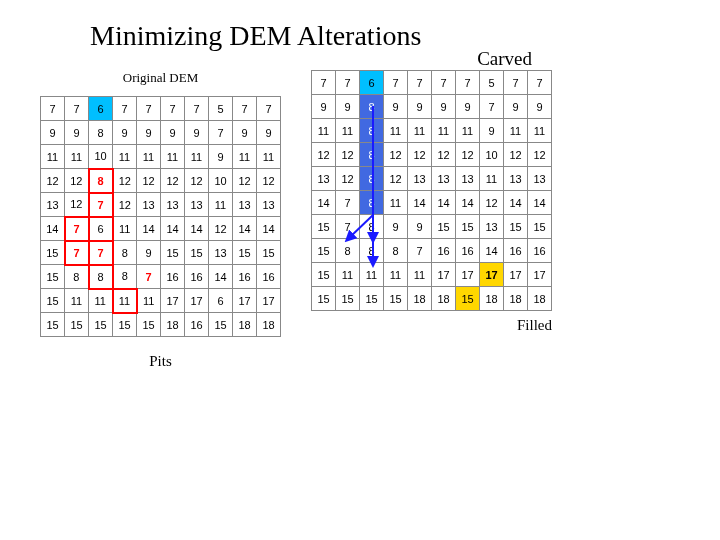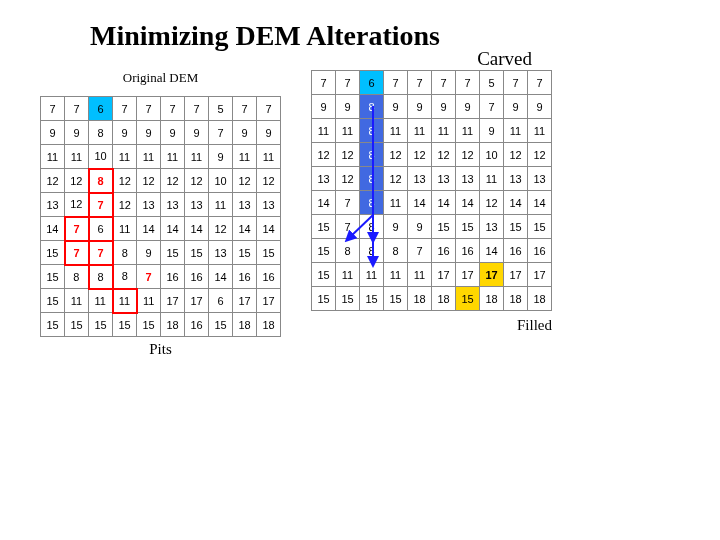--- a/index.html
+++ b/index.html
@@ -11,21 +11,21 @@
       overflow: hidden;
     }
     .page {
       width: 720px;
       height: 540px;
       padding: 20px 40px;
       position: relative;
     }
     .title {
       font-size: 28px;
-      font-weight: bold;
+      font-weight: normal;
       text-align: left;
       margin-bottom: 18px;
       margin-left: 50px;
     }
     .columns {
       display: flex;
       gap: 30px;
       align-items: flex-start;
     }
     .col {
@@ -46,21 +46,21 @@
       top: -22px;
       right: 20px;
     }
     .filled-label {
       font-size: 15px;
       margin-top: 6px;
       align-self: flex-end;
     }
     .pits-label {
       font-size: 15px;
-      margin-top: 4px;
+      margin-top: 16px;
     }
     .grid-container {
       position: relative;
     }
     table {
       border-collapse: collapse;
       font-size: 12px;
     }
     td {
       width: 24px;

